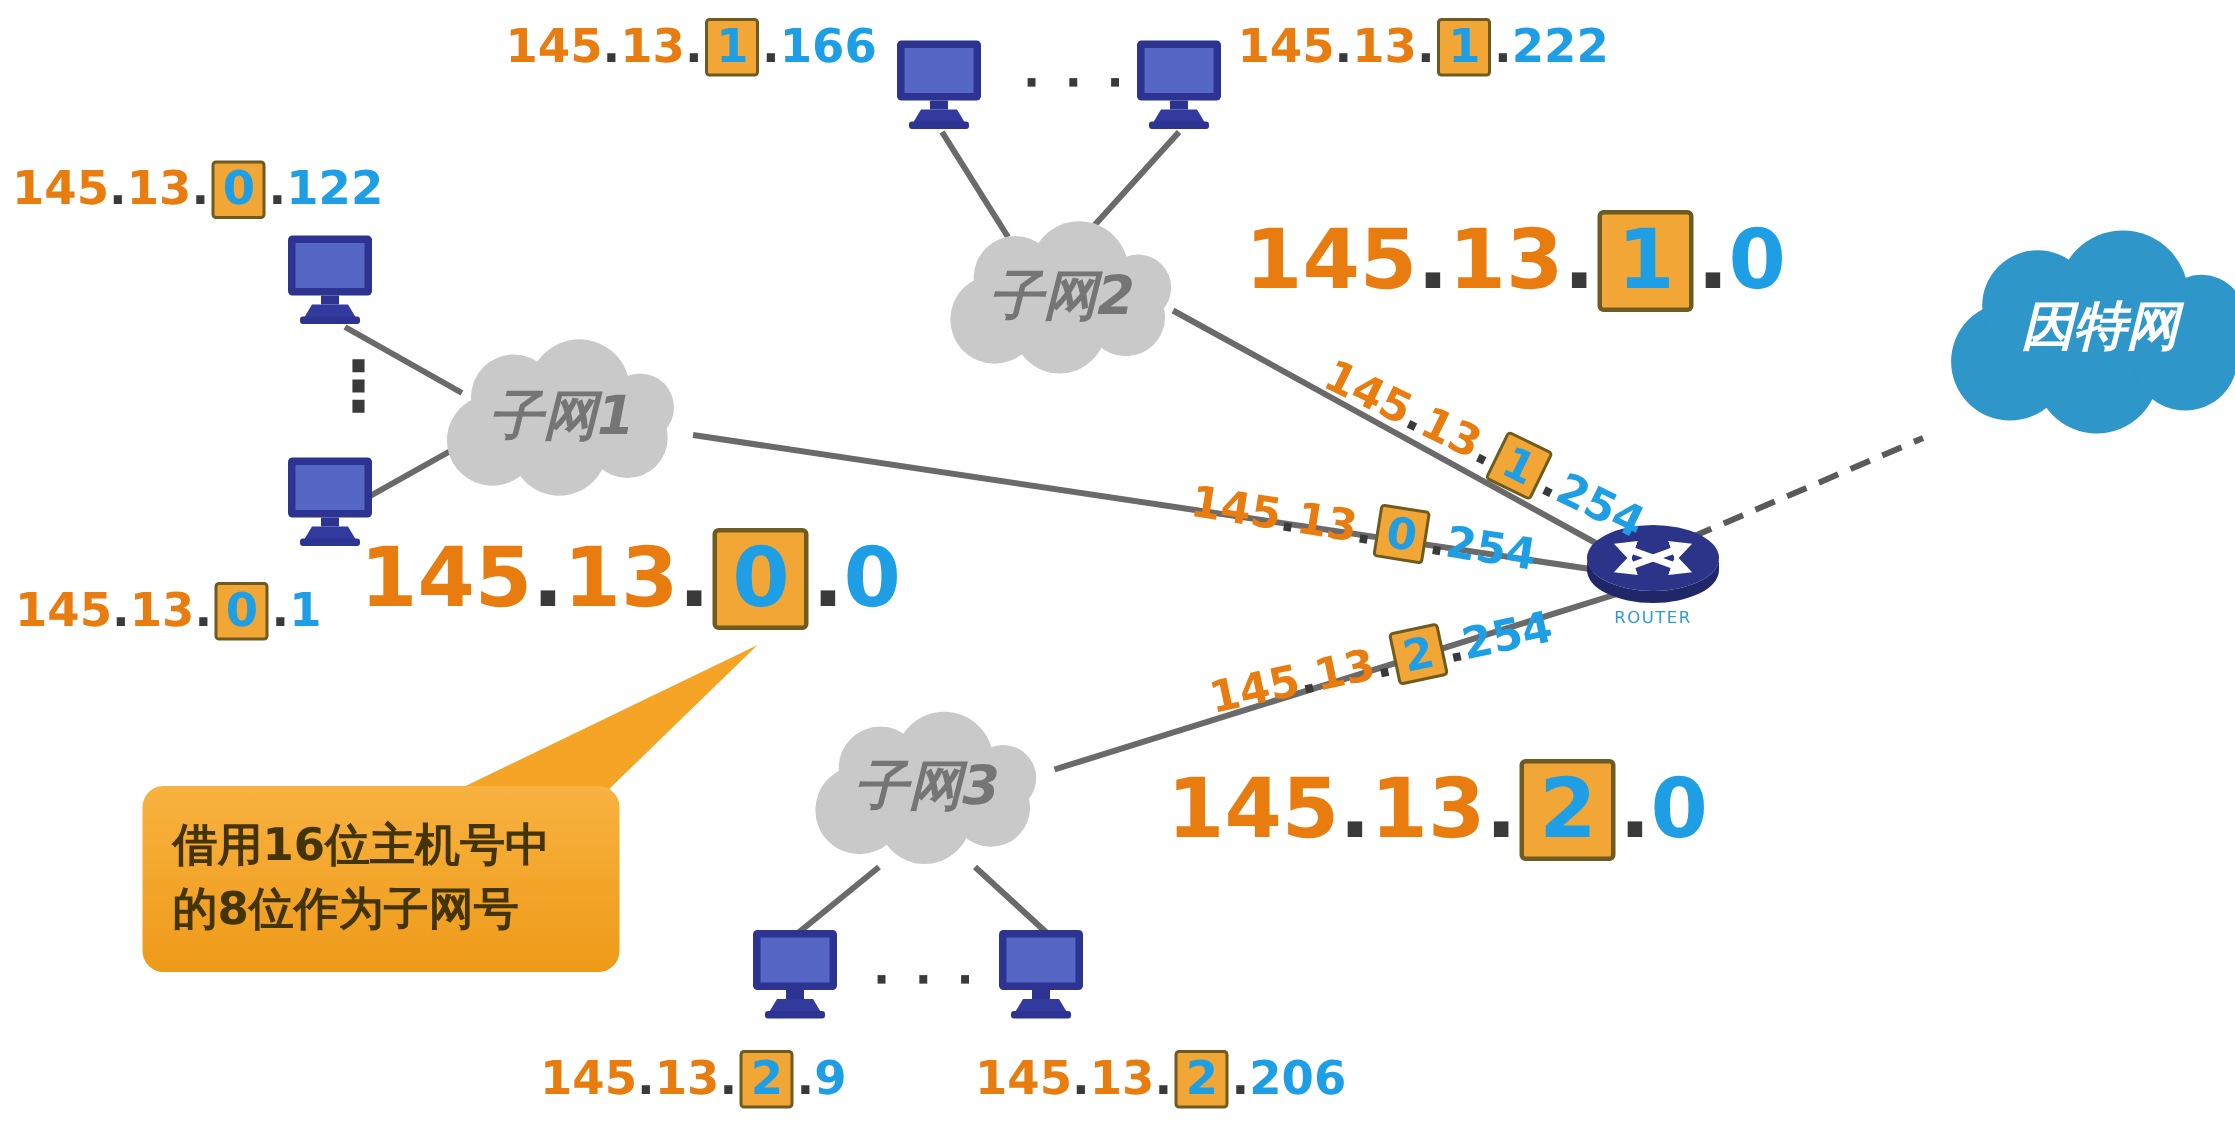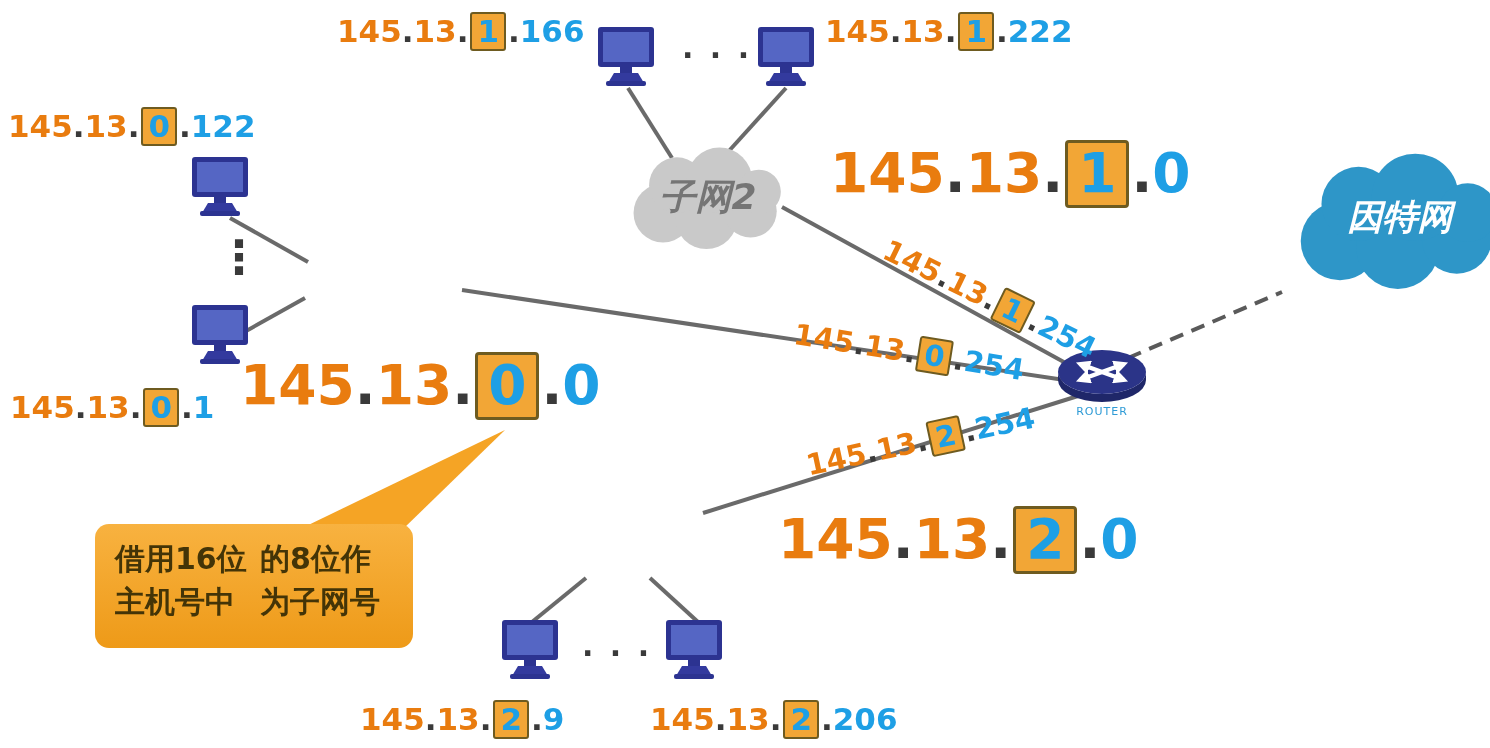--- a/index.html
+++ b/index.html
@@ -37,21 +37,21 @@
   }
   .ip.big .oct { border-width:3px; padding:0 10px; border-radius:4px; }
 
   .hdots { position:absolute; z-index:3; color:#3A3A3A; font-size:30px; font-weight:700; letter-spacing:3px; }
   .vdots { position:absolute; z-index:3; color:#3A3A3A; font-size:46px; font-weight:700; }
 
   .callout {
     position:absolute; left:95px; top:524px; width:318px; height:124px; z-index:4;
     background:linear-gradient(180deg,#F8B240,#EE9A18);
     border-radius:14px; padding:14px 20px;
-    display:flex; flex-direction:row; justify-content:center;
+    display:flex; flex-direction:column; justify-content:center;
   }
   .callout p { font-size:30px; font-weight:700; color:#433407; line-height:1.42; }
 
   .router { position:absolute; left:1052px; top:346px; width:100px; z-index:4; text-align:center; }
   .router svg { width:100px; height:58px; display:block; }
   .router-label { font-size:11px; font-weight:400; color:#2F9BD6; letter-spacing:1px; margin-top:1px; }
 </style>
 </head>
 <body>
 
@@ -66,35 +66,61 @@
       <line x1="532" y1="622" x2="586" y2="578"></line>
       <line x1="698" y1="622" x2="650" y2="578"></line>
       <line x1="782" y1="207" x2="1082" y2="372"></line>
       <line x1="462" y1="290" x2="1078" y2="382"></line>
       <line x1="703" y1="513" x2="1078" y2="396"></line>
     </g>
     <line x1="1128" y1="358" x2="1282" y2="292" stroke="#5A5A5A" stroke-width="4" stroke-dasharray="14 9"></line>
     <polygon points="505,430 298,530 402,530" fill="#F5A425"></polygon>
   </svg>
 
+  <div class="cloud gray-cloud" style="left:282px;top:200px;width:185px;height:150px">
+    <svg viewBox="0 0 220 140">
+      <g fill="#C9C9C9">
+        <circle cx="55" cy="92" r="36"></circle>
+          <circle cx="108" cy="98" r="38"></circle>
+          <circle cx="162" cy="90" r="32"></circle>
+        <circle cx="72" cy="58" r="34"></circle>
+          <circle cx="124" cy="52" r="40"></circle>
+          <circle cx="172" cy="66" r="27"></circle>
+      </g>
+    </svg>
+    <div class="cloud-label">子网1</div>
+  </div>
 
   <div class="cloud gray-cloud" style="left:618px;top:130px;width:180px;height:130px">
     <svg viewBox="0 0 220 140">
       <g fill="#C9C9C9">
         <circle cx="55" cy="92" r="36"></circle>
           <circle cx="108" cy="98" r="38"></circle>
           <circle cx="162" cy="90" r="32"></circle>
         <circle cx="72" cy="58" r="34"></circle>
           <circle cx="124" cy="52" r="40"></circle>
           <circle cx="172" cy="66" r="27"></circle>
       </g>
     </svg>
     <div class="cloud-label">子网2</div>
   </div>
 
+  <div class="cloud gray-cloud" style="left:528px;top:452px;width:180px;height:140px">
+    <svg viewBox="0 0 220 140">
+      <g fill="#C9C9C9">
+        <circle cx="55" cy="92" r="36"></circle>
+          <circle cx="108" cy="98" r="38"></circle>
+          <circle cx="162" cy="90" r="32"></circle>
+        <circle cx="72" cy="58" r="34"></circle>
+          <circle cx="124" cy="52" r="40"></circle>
+          <circle cx="172" cy="66" r="27"></circle>
+      </g>
+    </svg>
+    <div class="cloud-label">子网3</div>
+  </div>
 
   <div class="cloud internet-cloud" style="left:1280px;top:132px;width:240px;height:170px">
     <svg viewBox="0 0 220 140">
       <g fill="#2E96C8">
         <circle cx="55" cy="92" r="36"></circle>
           <circle cx="108" cy="98" r="38"></circle>
           <circle cx="162" cy="90" r="32"></circle>
         <circle cx="72" cy="58" r="34"></circle>
           <circle cx="124" cy="52" r="40"></circle>
           <circle cx="172" cy="66" r="27"></circle>

